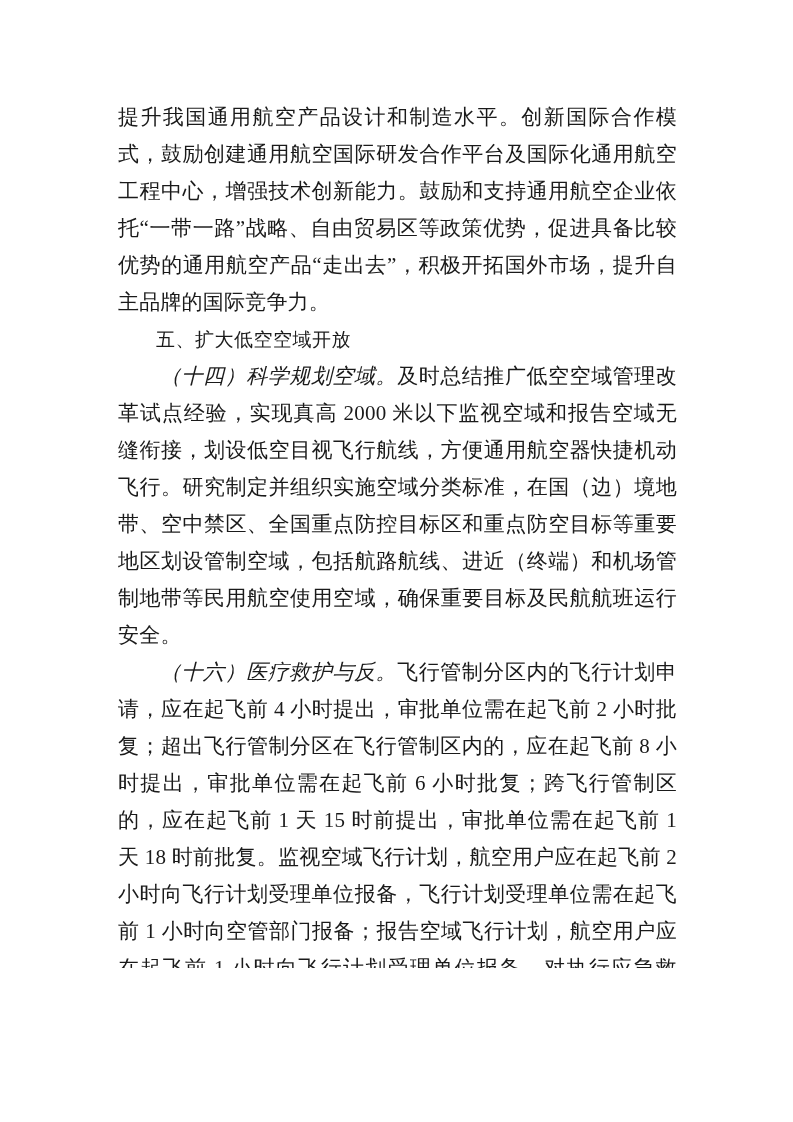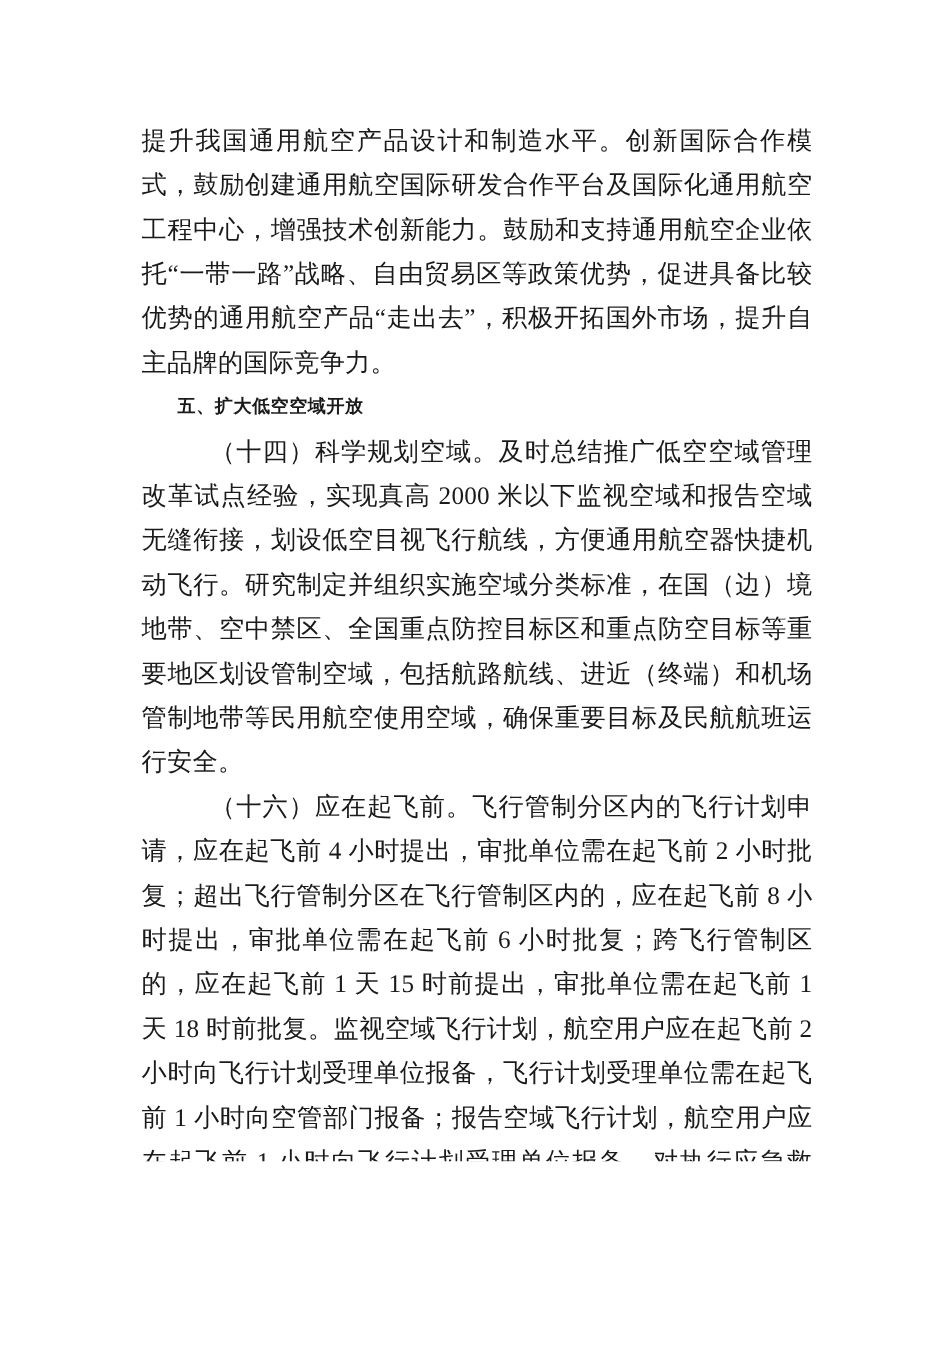--- a/index.html
+++ b/index.html
@@ -23,37 +23,37 @@
   .para {
     margin: 0;
     text-align: justify;
     letter-spacing: 0.2px;
   }
   .para.indent {
     text-indent: 2em;
   }
   .heading {
     margin: 0;
-    font-size: 15px;
+    font-size: 19px;
     line-height: 37px;
-    font-weight: 700;
+    font-weight: 400;
     text-indent: 2em;
     letter-spacing: 0.5px;
   }
   .kai-lead {
-    margin-left: 15px;
+    font-style: italic;
   }
 </style>
 </head>
 <body>
 
 <div class="page">
 
   <p class="para"><span>提升我国通用航空产品设计和制造水平。创新国际合作模式，鼓励创建通用航空国际研发合作平台及国际化通用航空工程中心，增强技术创新能力。鼓励和支持通用航空企业依托“一带一路”战略、自由贸易区等政策优势，促进具备比较优势的通用航空产品“走出去”，积极开拓国外市场，提升自主品牌的国际竞争力。</span></p>
 
   <h2 class="heading">五、扩大低空空域开放</h2>
 
   <p class="para indent"><span class="kai-lead">（十四）科学规划空域。</span><span>及时总结推广低空空域管理改革试点经验，实现真高 2000 米以下监视空域和报告空域无缝衔接，划设低空目视飞行航线，方便通用航空器快捷机动飞行。研究制定并组织实施空域分类标准，在国（边）境地带、空中禁区、全国重点防控目标区和重点防空目标等重要地区划设管制空域，包括航路航线、进近（终端）和机场管制地带等民用航空使用空域，确保重要目标及民航航班运行安全。</span></p>
 
 
-  <p class="para indent"><span class="kai-lead">（十六）应在起飞前。</span><span>飞行管制分区内的飞行计划申请，应在起飞前 4 小时提出，审批单位需在起飞前 2 小时批复；超出飞行管制分区在飞行管制区内的，应在起飞前 8 小时提出，审批单位需在起飞前 6 小时批复；跨飞行管制区的，应在起飞前 1 天 15 时前提出，审批单位需在起飞前 1 天 18 时前批复。监视空域飞行计划，航空用户应在起飞前 2 小时向飞行计划受理单位报备，飞行计划受理单位需在起飞前 1 小时向空管部门报备；报告空域飞行计划，航空用户应在起飞前 1 小时向飞行计划受理单位报备。对执行应急救援、抢险救灾、医疗救护与反</span></p>
+  <p class="para indent"><span class="kai-lead">（十六）医疗救护与反。</span><span>飞行管制分区内的飞行计划申请，应在起飞前 4 小时提出，审批单位需在起飞前 2 小时批复；超出飞行管制分区在飞行管制区内的，应在起飞前 8 小时提出，审批单位需在起飞前 6 小时批复；跨飞行管制区的，应在起飞前 1 天 15 时前提出，审批单位需在起飞前 1 天 18 时前批复。监视空域飞行计划，航空用户应在起飞前 2 小时向飞行计划受理单位报备，飞行计划受理单位需在起飞前 1 小时向空管部门报备；报告空域飞行计划，航空用户应在起飞前 1 小时向飞行计划受理单位报备。对执行应急救援、抢险救灾、医疗救护与反</span></p>
 
 </div>
 
 </body></html>

